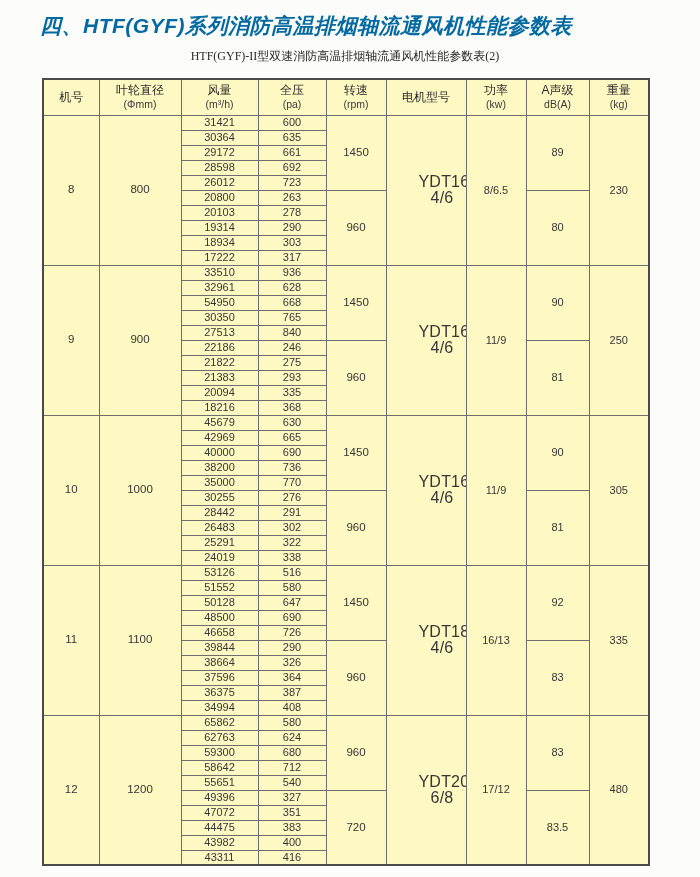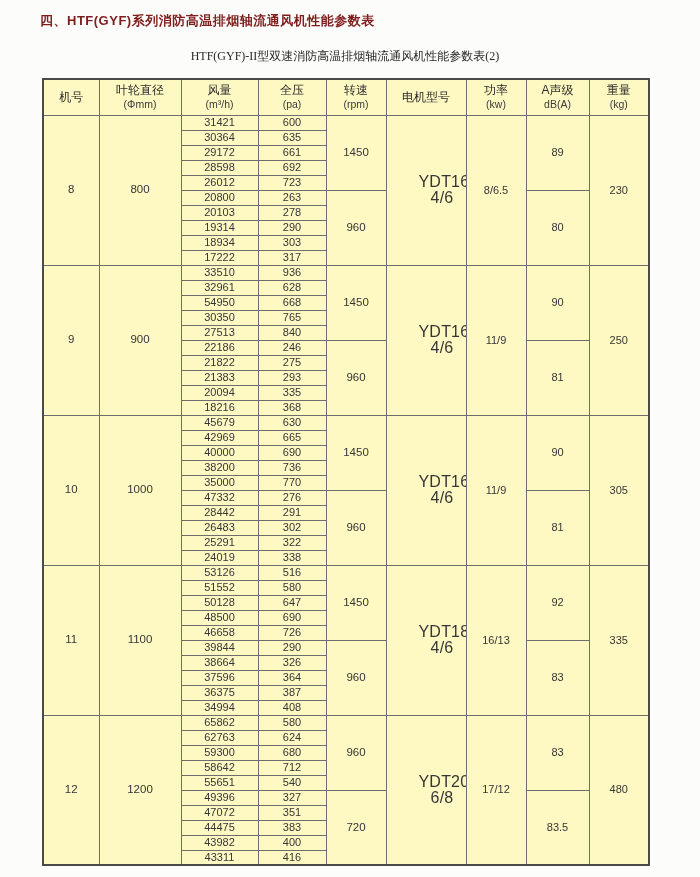--- a/index.html
+++ b/index.html
@@ -8,25 +8,26 @@
     background: #fcfcfb;
     font-family: "Liberation Sans", "DejaVu Sans", sans-serif;
     color: #333;
     position: relative;
     overflow: hidden;
   }
   .page { position: relative; width: 700px; height: 877px; }
   .doc-title {
     position: absolute;
     left: 40px; top: 12px;
-    font-size: 13px;
+    font-size: 21px;
     font-weight: bold;
     letter-spacing: 0.5px;
-    color: #7f1d1d;
+    color: #0369a1;
     white-space: nowrap;
+    font-style: italic;
   }
   .doc-subtitle {
     position: absolute;
     left: 42px; top: 48px;
     width: 606px;
     text-align: center;
     font-family: "Liberation Serif", "DejaVu Serif", serif;
     font-size: 12px;
     color: #2a2a2a;
     white-space: nowrap;
@@ -244,21 +245,21 @@
         </tr>
         <tr>
           <td>38200</td>
           <td>736</td>
         </tr>
         <tr>
           <td>35000</td>
           <td>770</td>
         </tr>
         <tr>
-          <td>47332</td>
+          <td>30255</td>
           <td>276</td>
           <td rowspan="5" class="cell-big">960</td>
           <td rowspan="5">81</td>
         </tr>
         <tr>
           <td>28442</td>
           <td>291</td>
         </tr>
         <tr>
           <td>26483</td>

